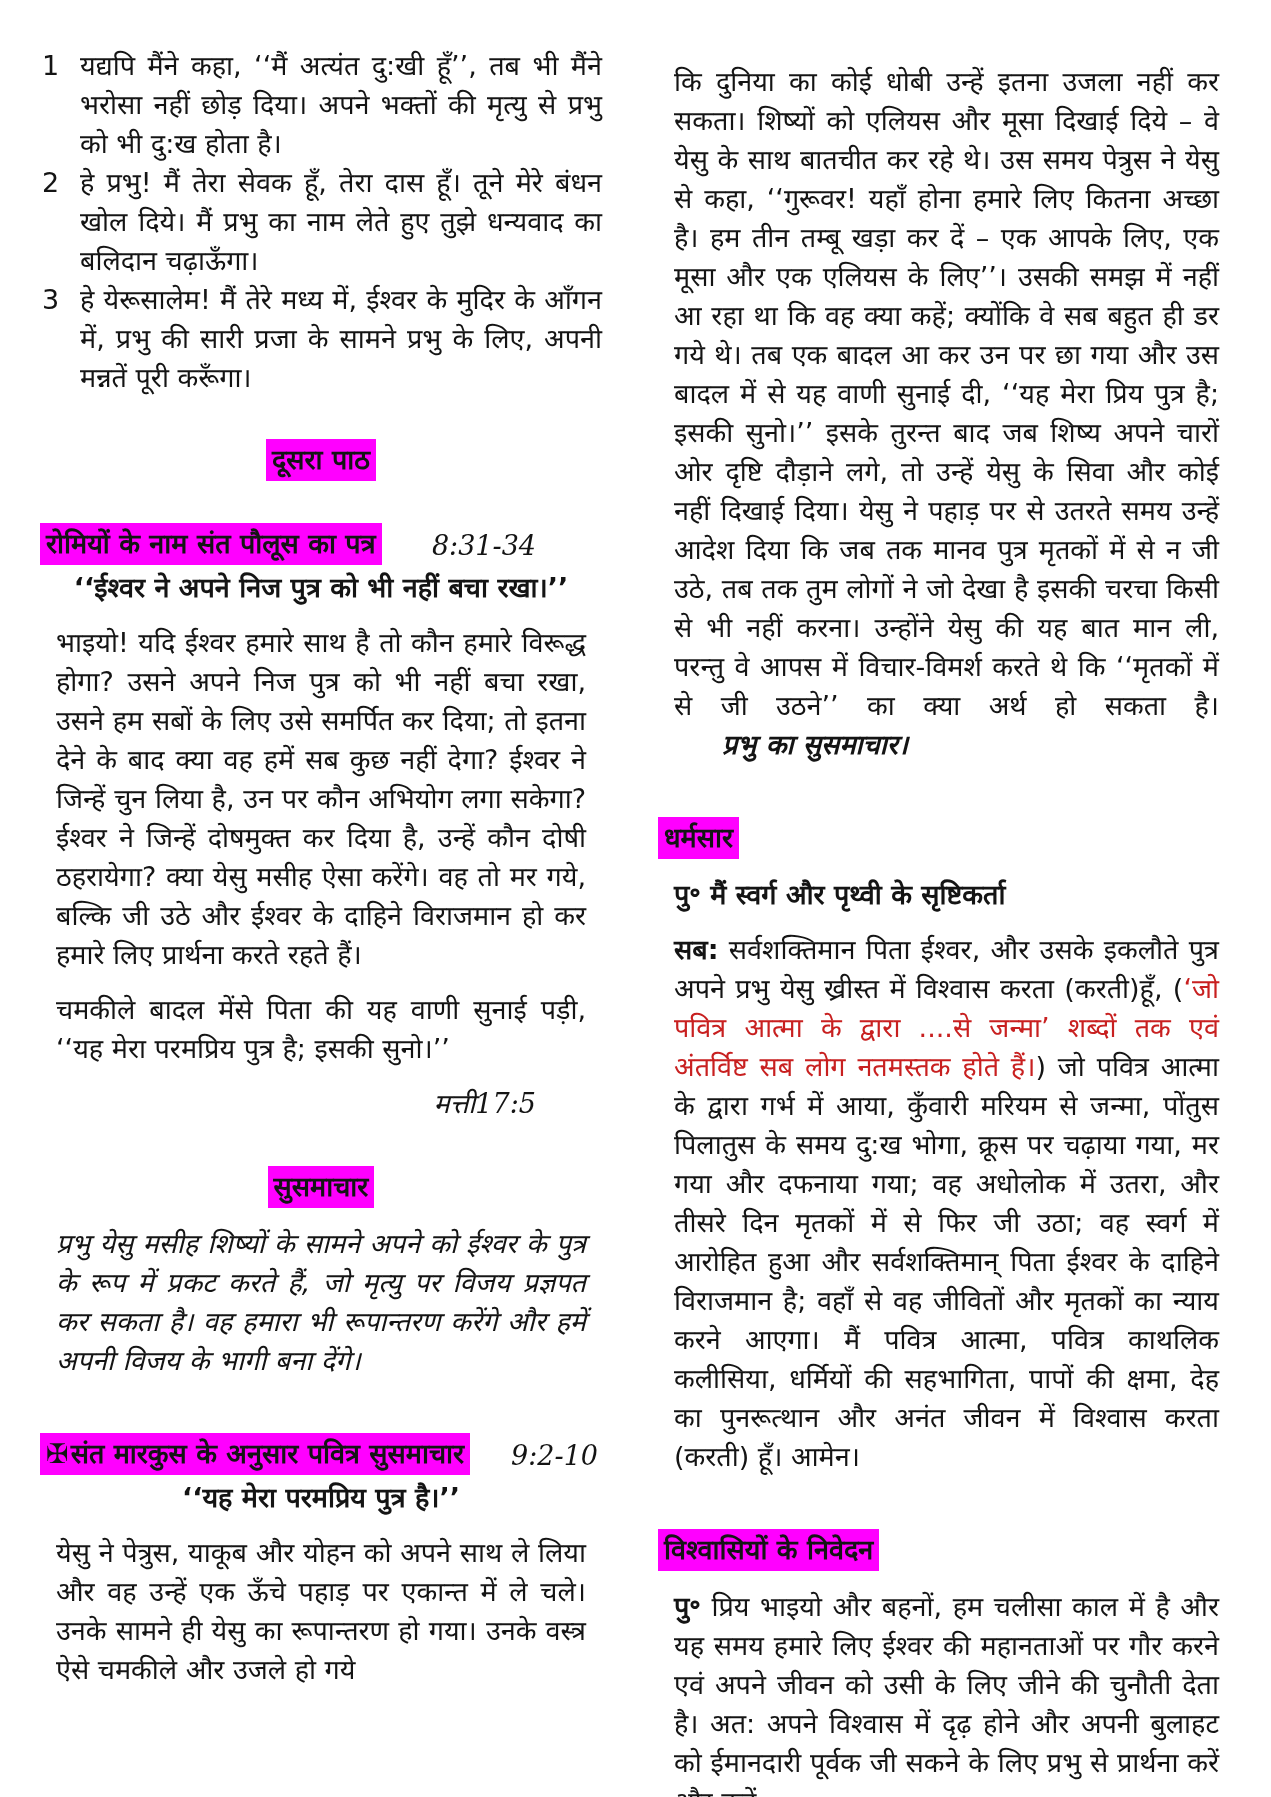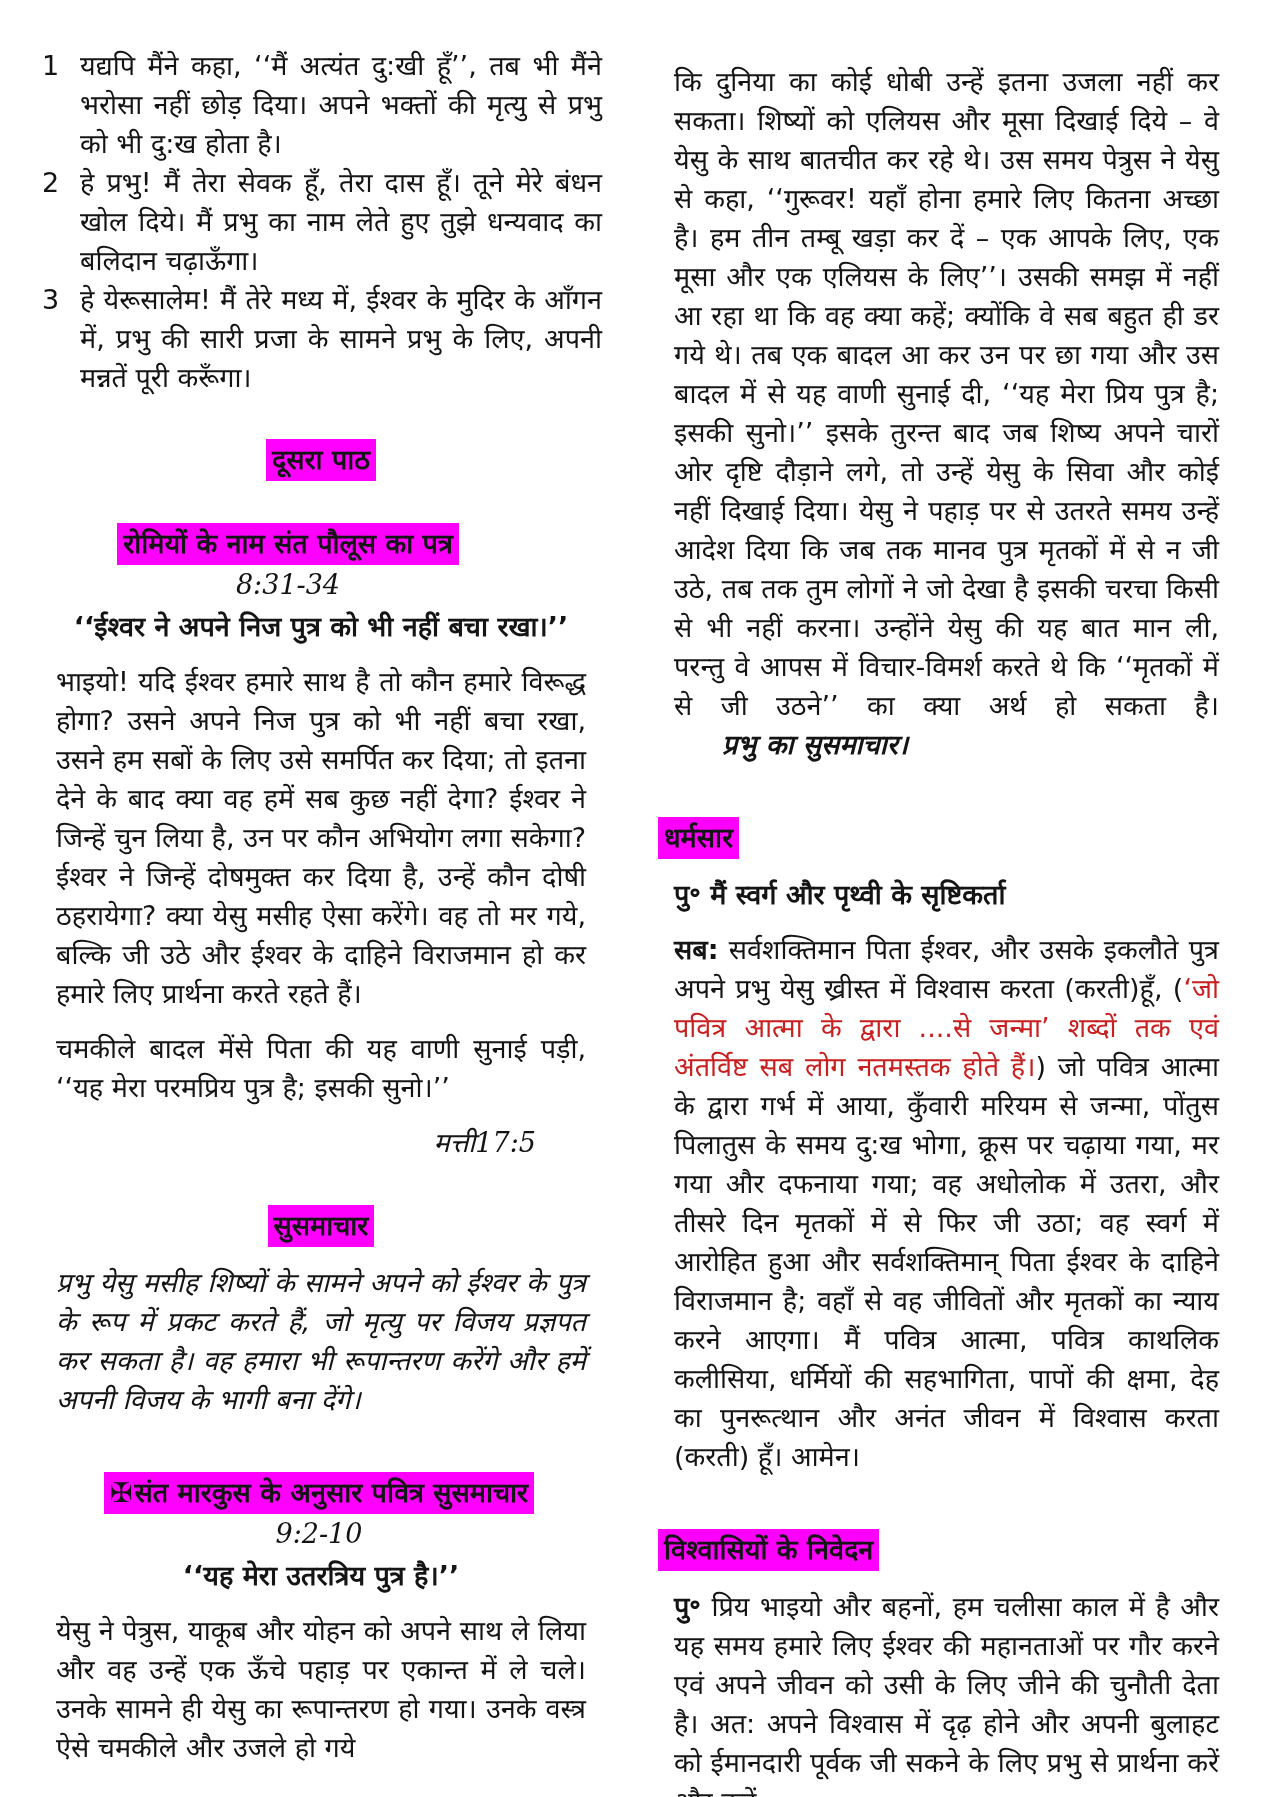--- a/index.html
+++ b/index.html
@@ -33,23 +33,22 @@
   .hl{
     background:var(--hl,#ff00ff);
     font-weight:bold;
     padding:1px 6px 2px 6px;
     display:inline-block;
     margin-top:37px;
   }
   .center{text-align:center;}
   .heading-row{margin:5px 0 3px 0;}
   .row-between{
-    display:flex;justify-content:space-between;align-items:center;
+    display:flex;justify-content:space-between;align-items:flex-end;
     margin:5px 0 3px 0;
-    flex-direction:column;
   }
   .row-between.reading-src{padding-right:66px;}
   .row-between.gospel-src{padding-right:4px;}
   .verse-ref{
     font-style:italic;
     font-family:"DejaVu Serif","Liberation Serif",serif;
   }
   .quote-center{font-weight:bold;text-align:center;margin:2px 0 2px 0;}
   .closing-right{
     text-align:right;padding-right:52px;
@@ -123,21 +122,21 @@
 
       <div>
         <div class="center heading-row">
           <span class="hl">सुसमाचार</span>
         </div>
         <p class="body-text italic">प्रभु येसु मसीह शिष्यों के सामने अपने को ईश्वर के पुत्र के रूप में प्रकट करते हैं, जो मृत्यु पर विजय प्रज्ञपत कर सकता है। वह हमारा भी रूपान्तरण करेंगे और हमें अपनी विजय के भागी बना देंगे।</p>
         <div class="row-between gospel-src">
           <span class="hl"><span class="cross-glyph">✠</span><span>संत मारकुस के अनुसार पवित्र सुसमाचार</span></span>
           <span class="verse-ref">9:2-10</span>
         </div>
-        <div class="quote-center">‘‘यह मेरा उतरत्रिय पुत्र है।’’</div>
+        <div class="quote-center">‘‘यह मेरा परमप्रिय पुत्र है।’’</div>
         <p class="body-text">येसु ने पेत्रुस, याकूब और योहन को अपने साथ ले लिया और वह उन्हें एक ऊँचे पहाड़ पर एकान्त में ले चले। उनके सामने ही येसु का रूपान्तरण हो गया। उनके वस्त्र ऐसे चमकीले और उजले हो गये</p>
       </div>
 
     </div>
 
     <div class="col-right">
 
       <p class="body-text"><span>कि दुनिया का कोई धोबी उन्हें इतना उजला नहीं कर सकता। शिष्यों को एलियस और मूसा दिखाई दिये – वे येसु के साथ बातचीत कर रहे थे। उस समय पेत्रुस ने येसु से कहा, ‘‘गुरूवर! यहाँ होना हमारे लिए कितना अच्छा है। हम तीन तम्बू खड़ा कर दें – एक आपके लिए, एक मूसा और एक एलियस के लिए’’। उसकी समझ में नहीं आ रहा था कि वह क्या कहें; क्योंकि वे सब बहुत ही डर गये थे। तब एक बादल आ कर उन पर छा गया और उस बादल में से यह वाणी सुनाई दी, ‘‘यह मेरा प्रिय पुत्र है; इसकी सुनो।’’ इसके तुरन्त बाद जब शिष्य अपने चारों ओर दृष्टि दौड़ाने लगे, तो उन्हें येसु के सिवा और कोई नहीं दिखाई दिया। येसु ने पहाड़ पर से उतरते समय उन्हें आदेश दिया कि जब तक मानव पुत्र मृतकों में से न जी उठे, तब तक तुम लोगों ने जो देखा है इसकी चरचा किसी से भी नहीं करना। उन्होंने येसु की यह बात मान ली, परन्तु वे आपस में विचार-विमर्श करते थे कि ‘‘मृतकों में से जी उठने’’ का क्या अर्थ हो सकता है।</span><span class="gospel-closing">प्रभु का सुसमाचार।</span></p>
 
       <div>

